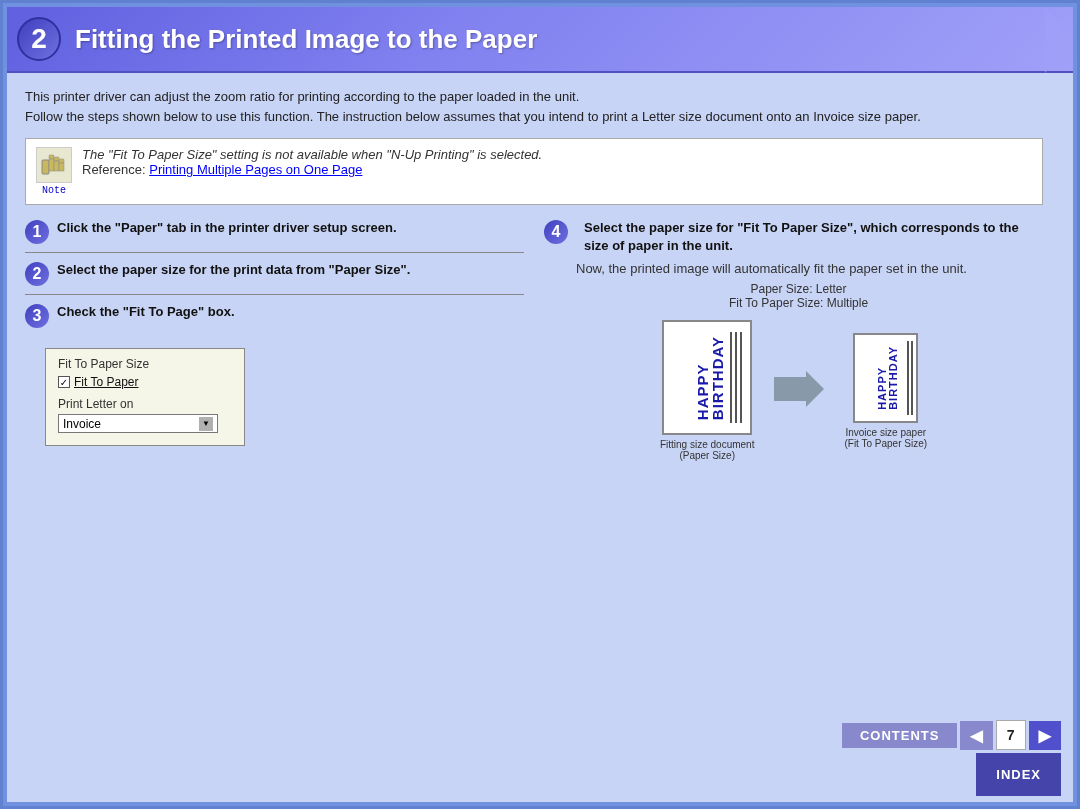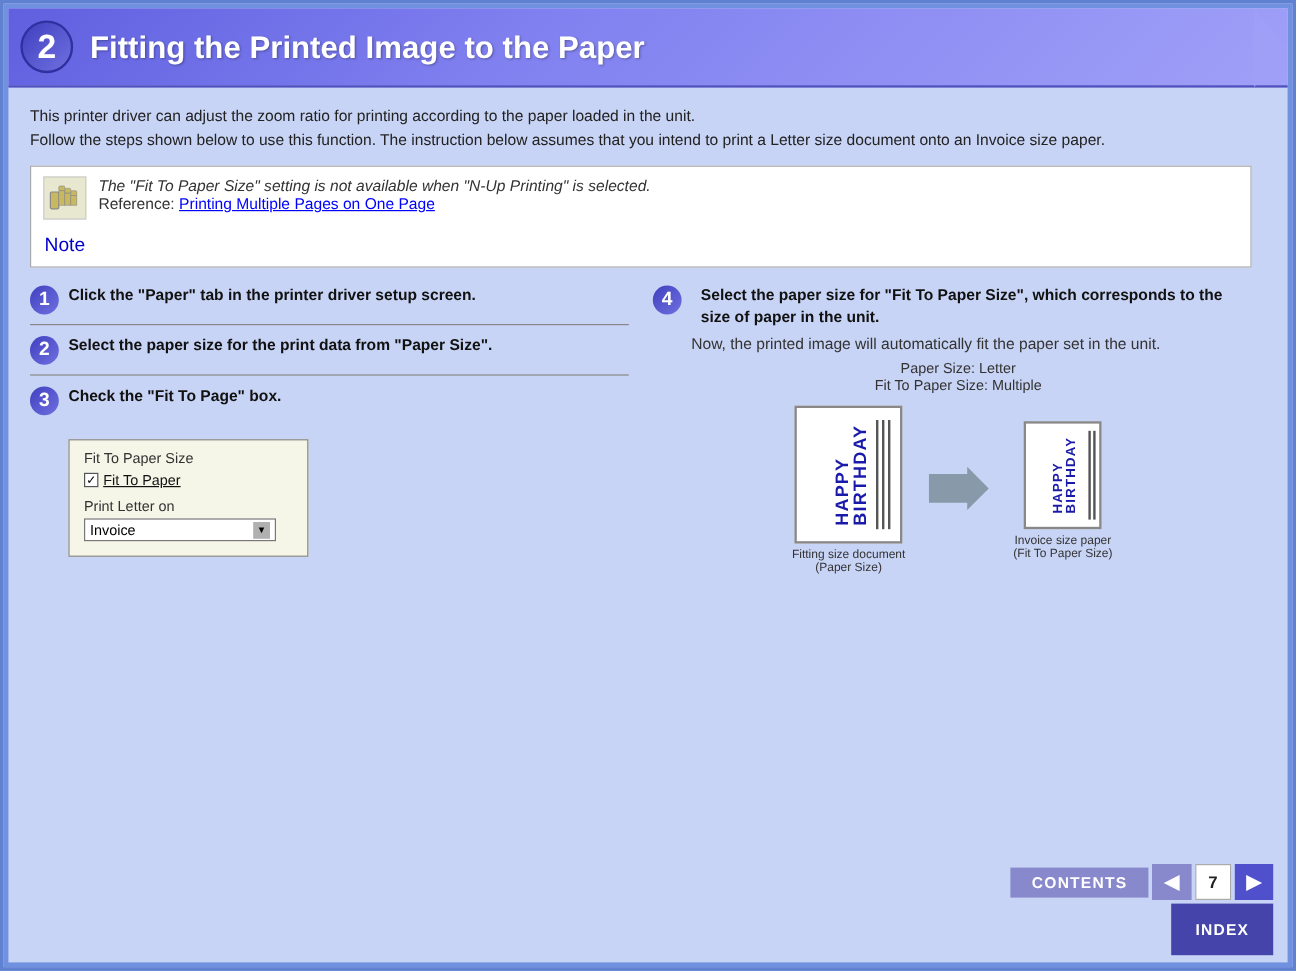--- a/index.html
+++ b/index.html
@@ -87,23 +87,24 @@
       border: 1px solid #ccc;
       background: #e8e8d0;
       display: flex;
       align-items: center;
       justify-content: center;
       flex-shrink: 0;
       position: relative;
     }
     .note-label {
       color: #0000cc;
-      font-size: 16px;
+      font-size: 10px;
       text-align: center;
-      margin-top: 13px;
+      margin-top: 2px;
+      font-family: Liberation Mono, monospace;
     }
     .note-content {
       flex: 1;
     }
     .note-italic {
       font-style: italic;
       color: #333;
       font-size: 13px;
     }
     .note-ref {
@@ -160,21 +161,21 @@
     .step-text {
       color: #111;
       font-weight: bold;
       font-size: 13px;
       line-height: 1.4;
     }
     .fit-paper-box {
       border: 1px solid #888;
       background: #f5f5e8;
       padding: 8px 12px 12px 12px;
-      margin-left: 32px;
+      margin-left: 20px;
       margin-top: 4px;
       width: 200px;
     }
     .fit-paper-title {
       font-size: 12px;
       color: #333;
       margin-bottom: 4px;
     }
     .checkbox-row {
       display: flex;

